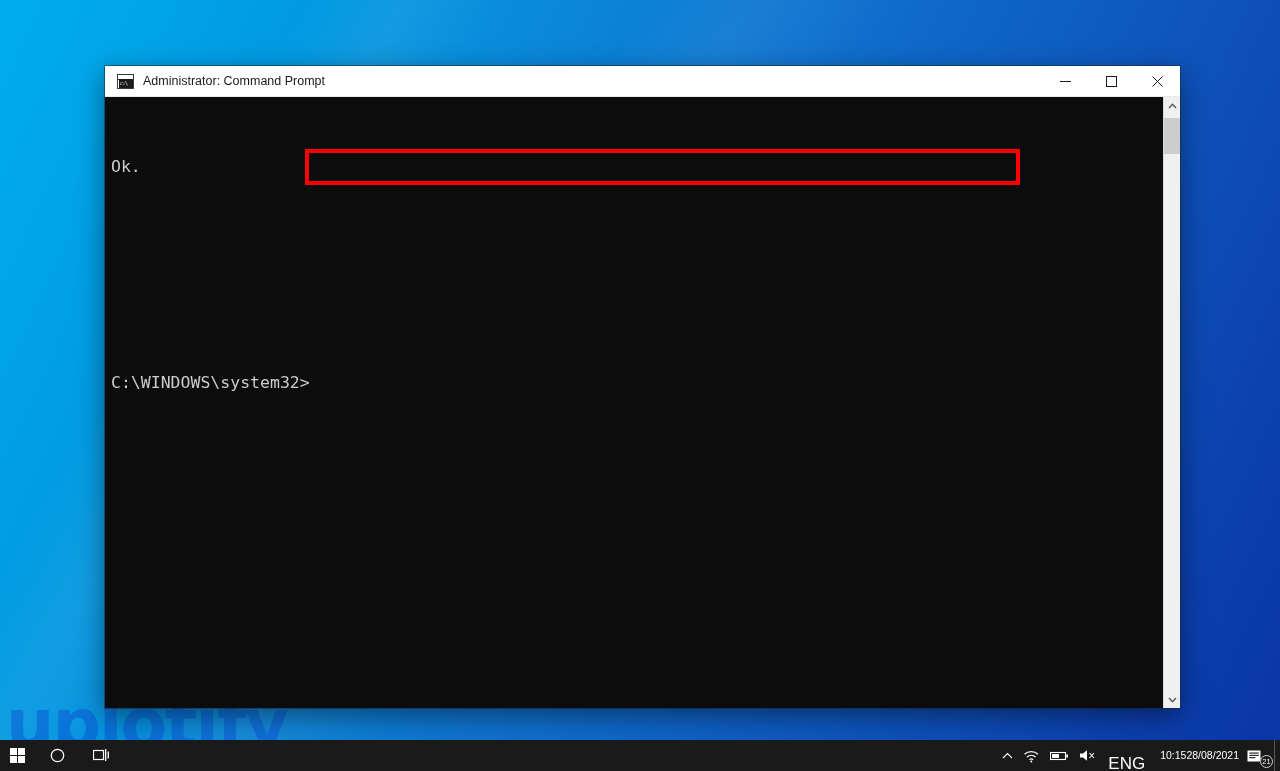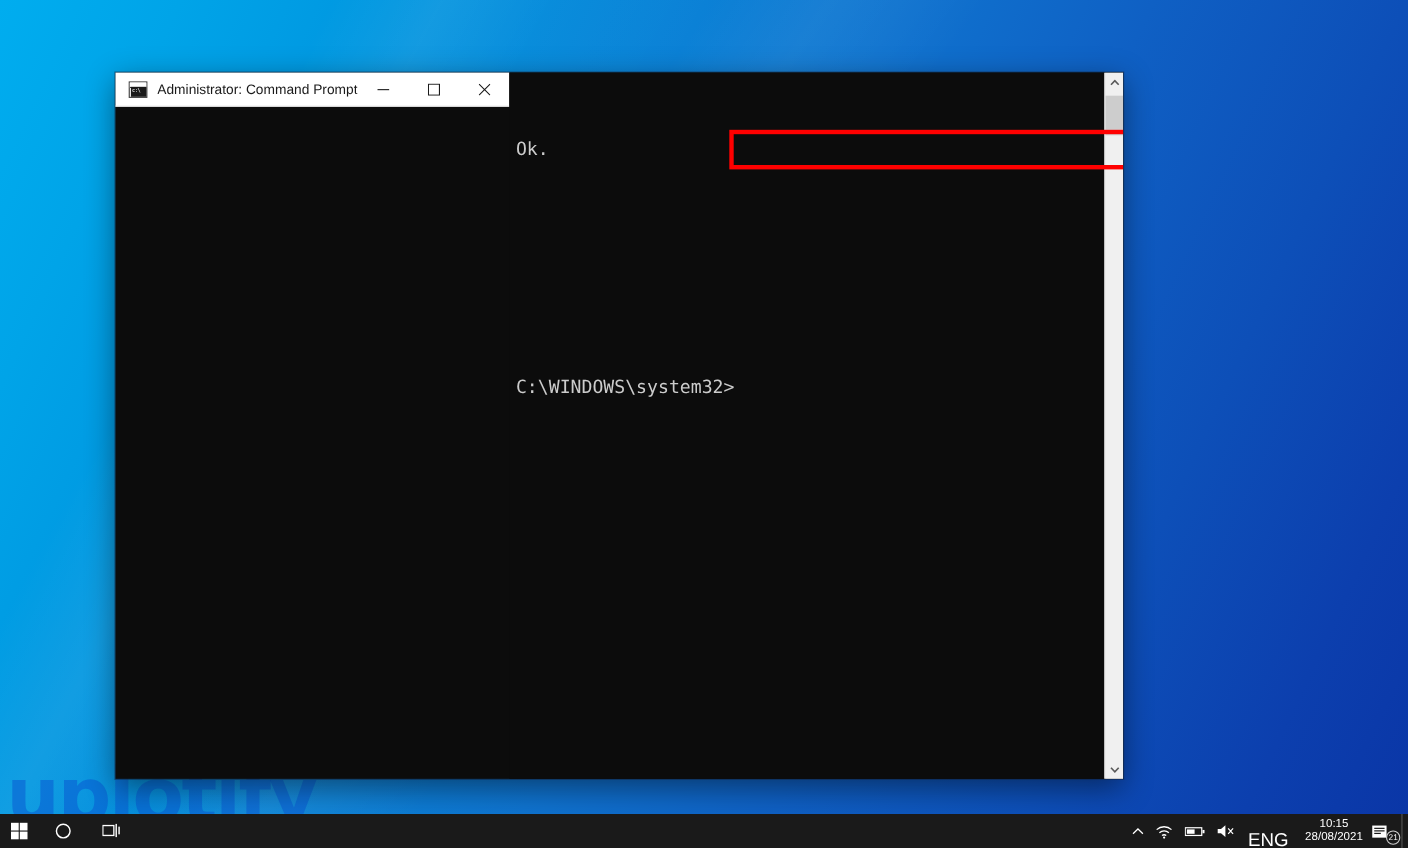--- a/index.html
+++ b/index.html
@@ -46,25 +46,25 @@
     line-height:1;
     user-select:none;
     z-index:5;
     text-decoration:underline;
   }
 
   
   #cmd-window {
     position:absolute;
     left:105px; top:66px;
-    width:916px; height:642px;
+    width:1075px; height:642px;
     background:#0c0c0c;
     box-shadow:0 0 0 1px rgba(20,40,70,0.55), 0 8px 26px rgba(0,0,0,0.45);
     z-index:10;
-    display:flex; 
+    display:flex; flex-direction:column;
   }
   #titlebar {
     height:31px;
     background:#ffffff;
     display:flex; align-items:center;
     flex:0 0 31px;
     border-bottom:1px solid #e8e8e8;
   }
   #title-left { display:flex; align-items:center; padding-left:12px; flex:1; min-width:0; }
   #cmd-icon {
@@ -190,21 +190,21 @@
   #tray {
     display:flex; align-items:center; height:31px;
     padding-right:0;
   }
   .tray-item {
     height:31px; display:flex; align-items:center; justify-content:center;
     padding:0 5px;
   }
   #tray-lang { font-size:17px; color:#ffffff; padding:0 7px;margin-top:16px; }
   #tray-clock {
-    height:31px; display:flex; flex-direction:column;
+    height:31px; display:flex; flex-direction:row;
     align-items:center; justify-content:center;
     font-size:10.5px; line-height:11.5px; color:#ffffff;
     padding:0 8px; white-space:nowrap;
   }
   #tray-notify {
     width:27px; height:31px; position:relative;
     display:flex; align-items:center; 
   }
   #notify-badge {
     position:absolute; right:1px; bottom:3px;

